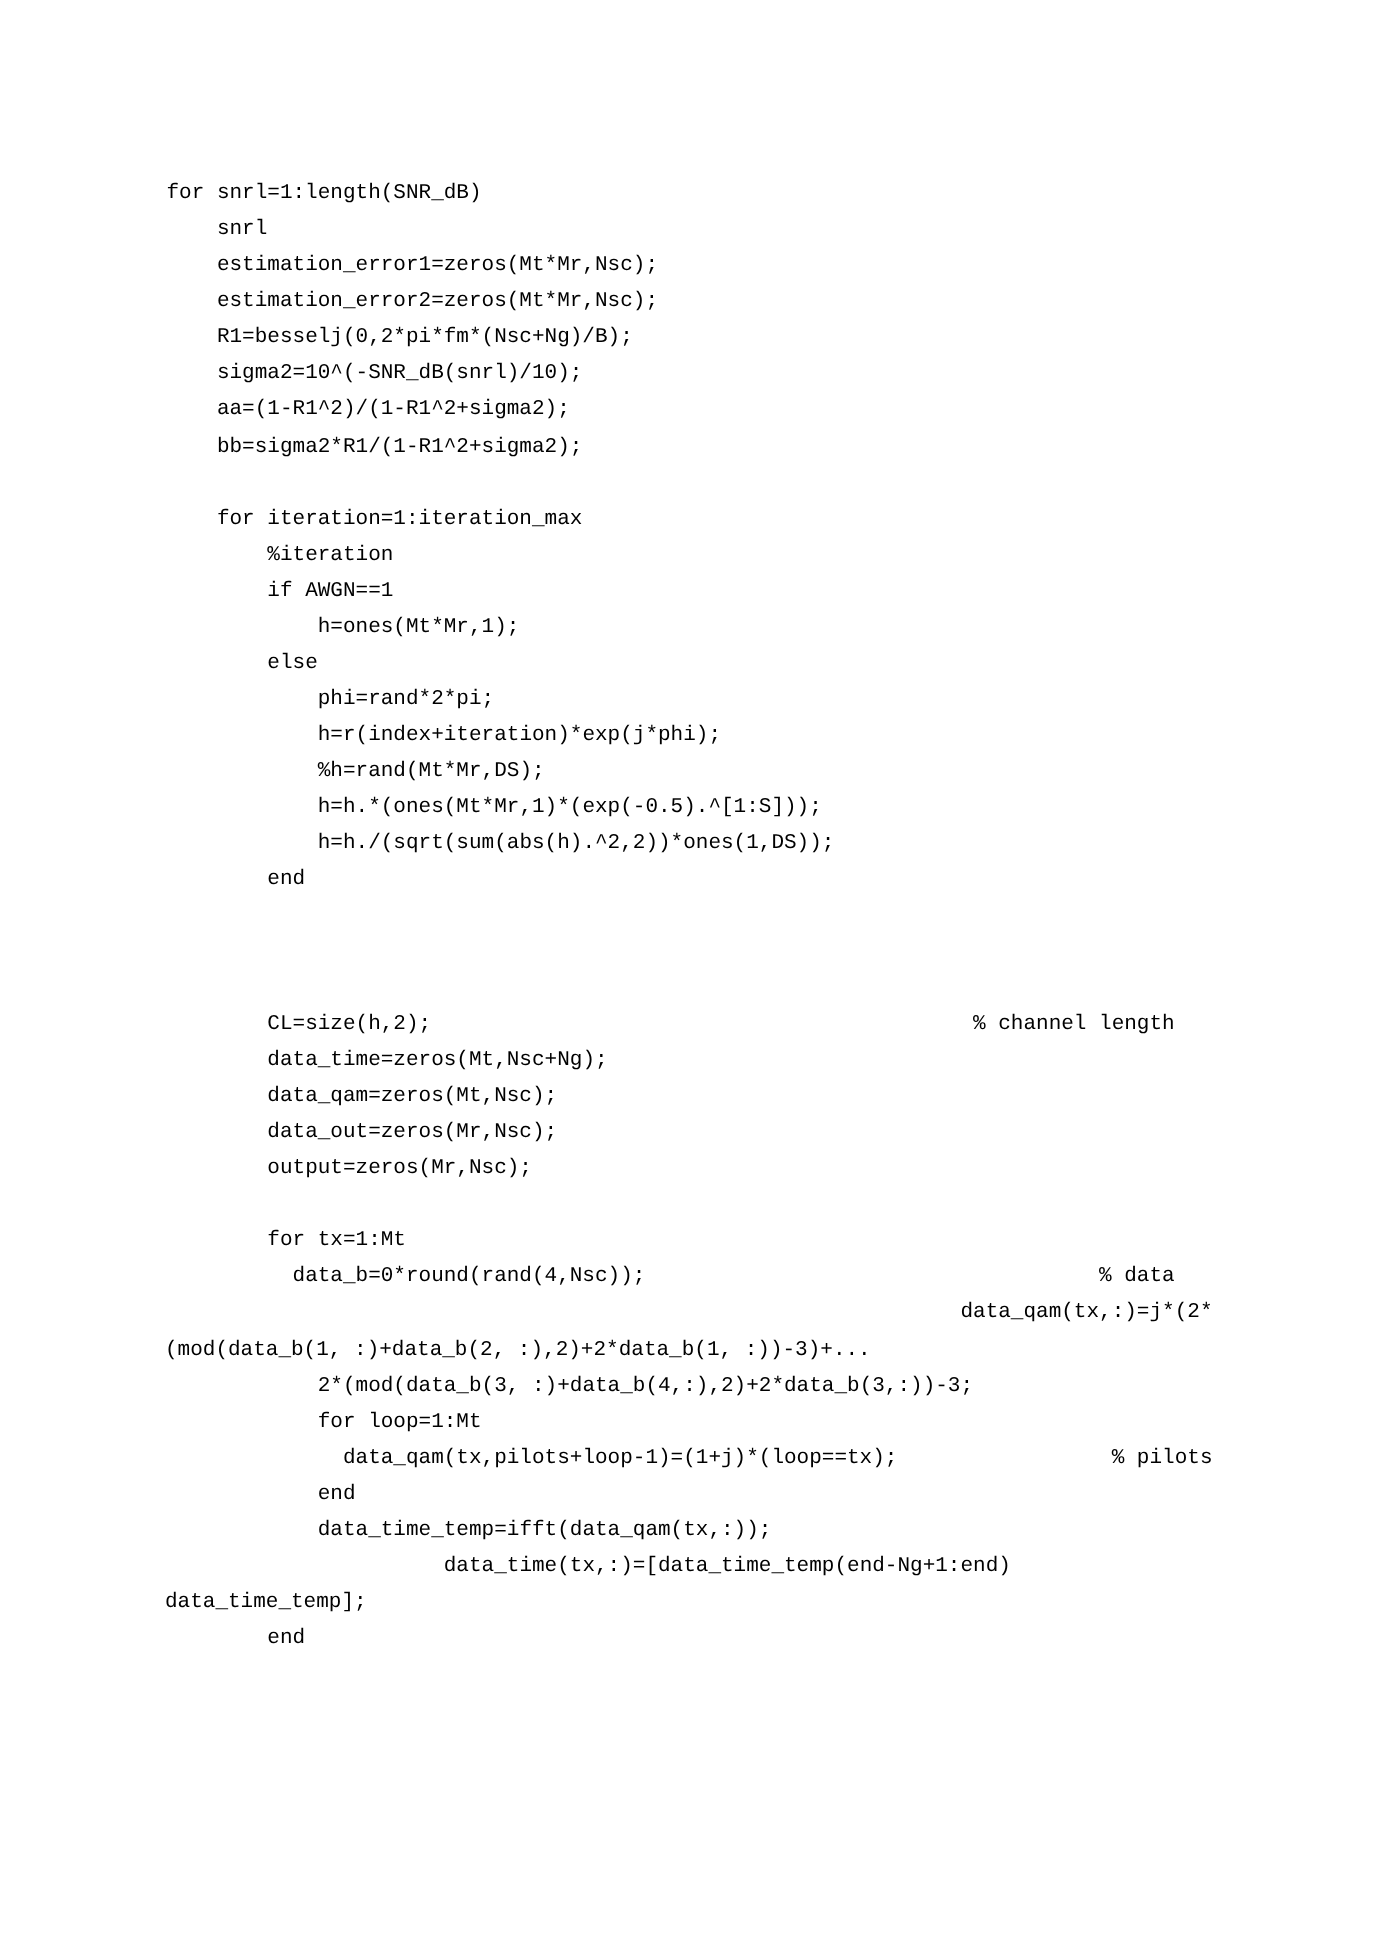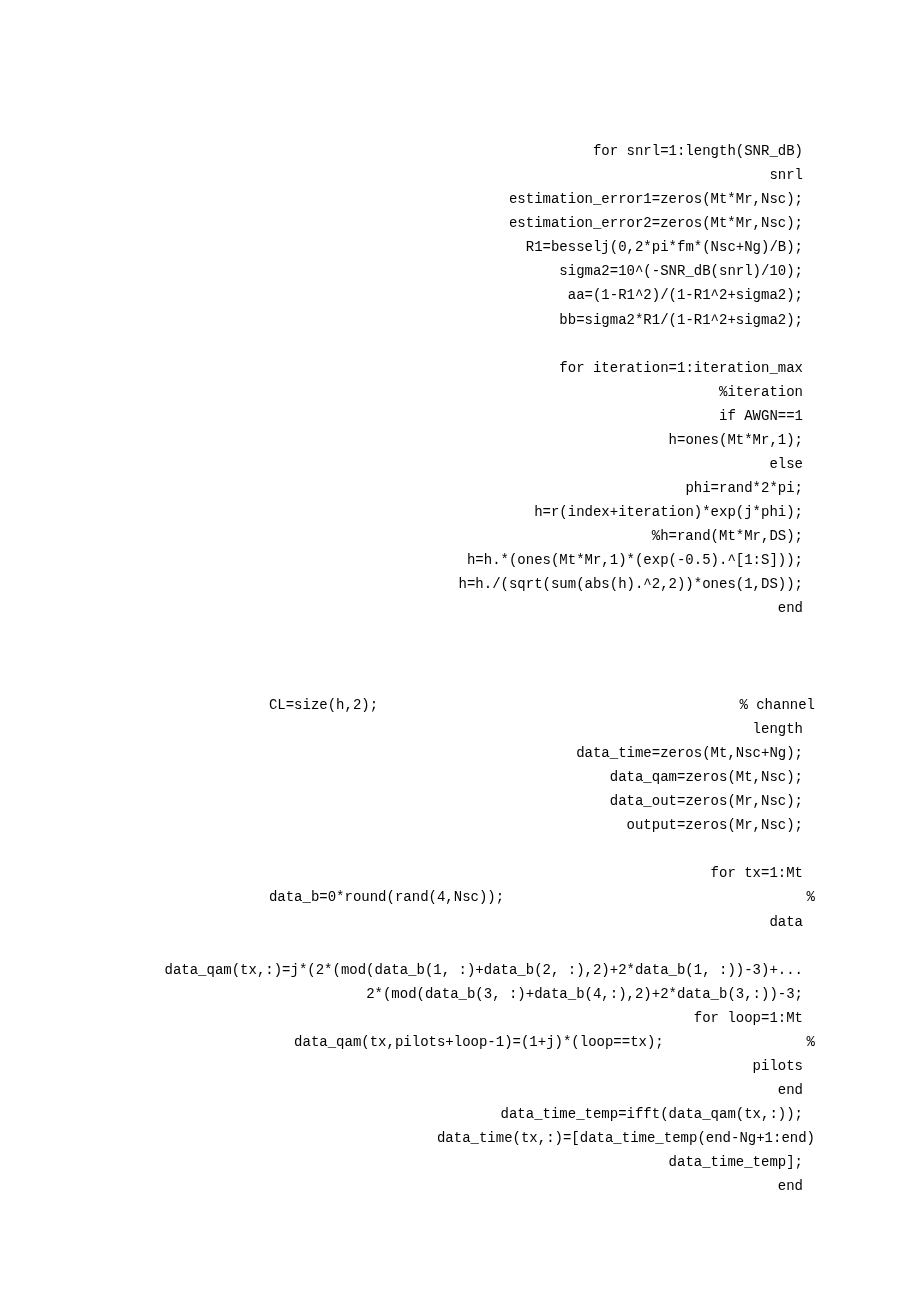--- a/index.html
+++ b/index.html
@@ -1,19 +1,18 @@
 <!DOCTYPE html>
 <html><head>
   <meta charset="utf-8">
   <style>
     * {
-      margin: 12px;
+      margin: 1px;
       padding: 0;
       box-sizing: border-box;
-      text-align: right;
     }
     body {
       background: #ffffff;
       width: 920px;
       margin: 0 auto;
       padding: 115px 105px 50px 108px;
       font-family: "Courier New", Courier, monospace;
       font-size: 14px;
       line-height: 1.72;
       color: #000000;

